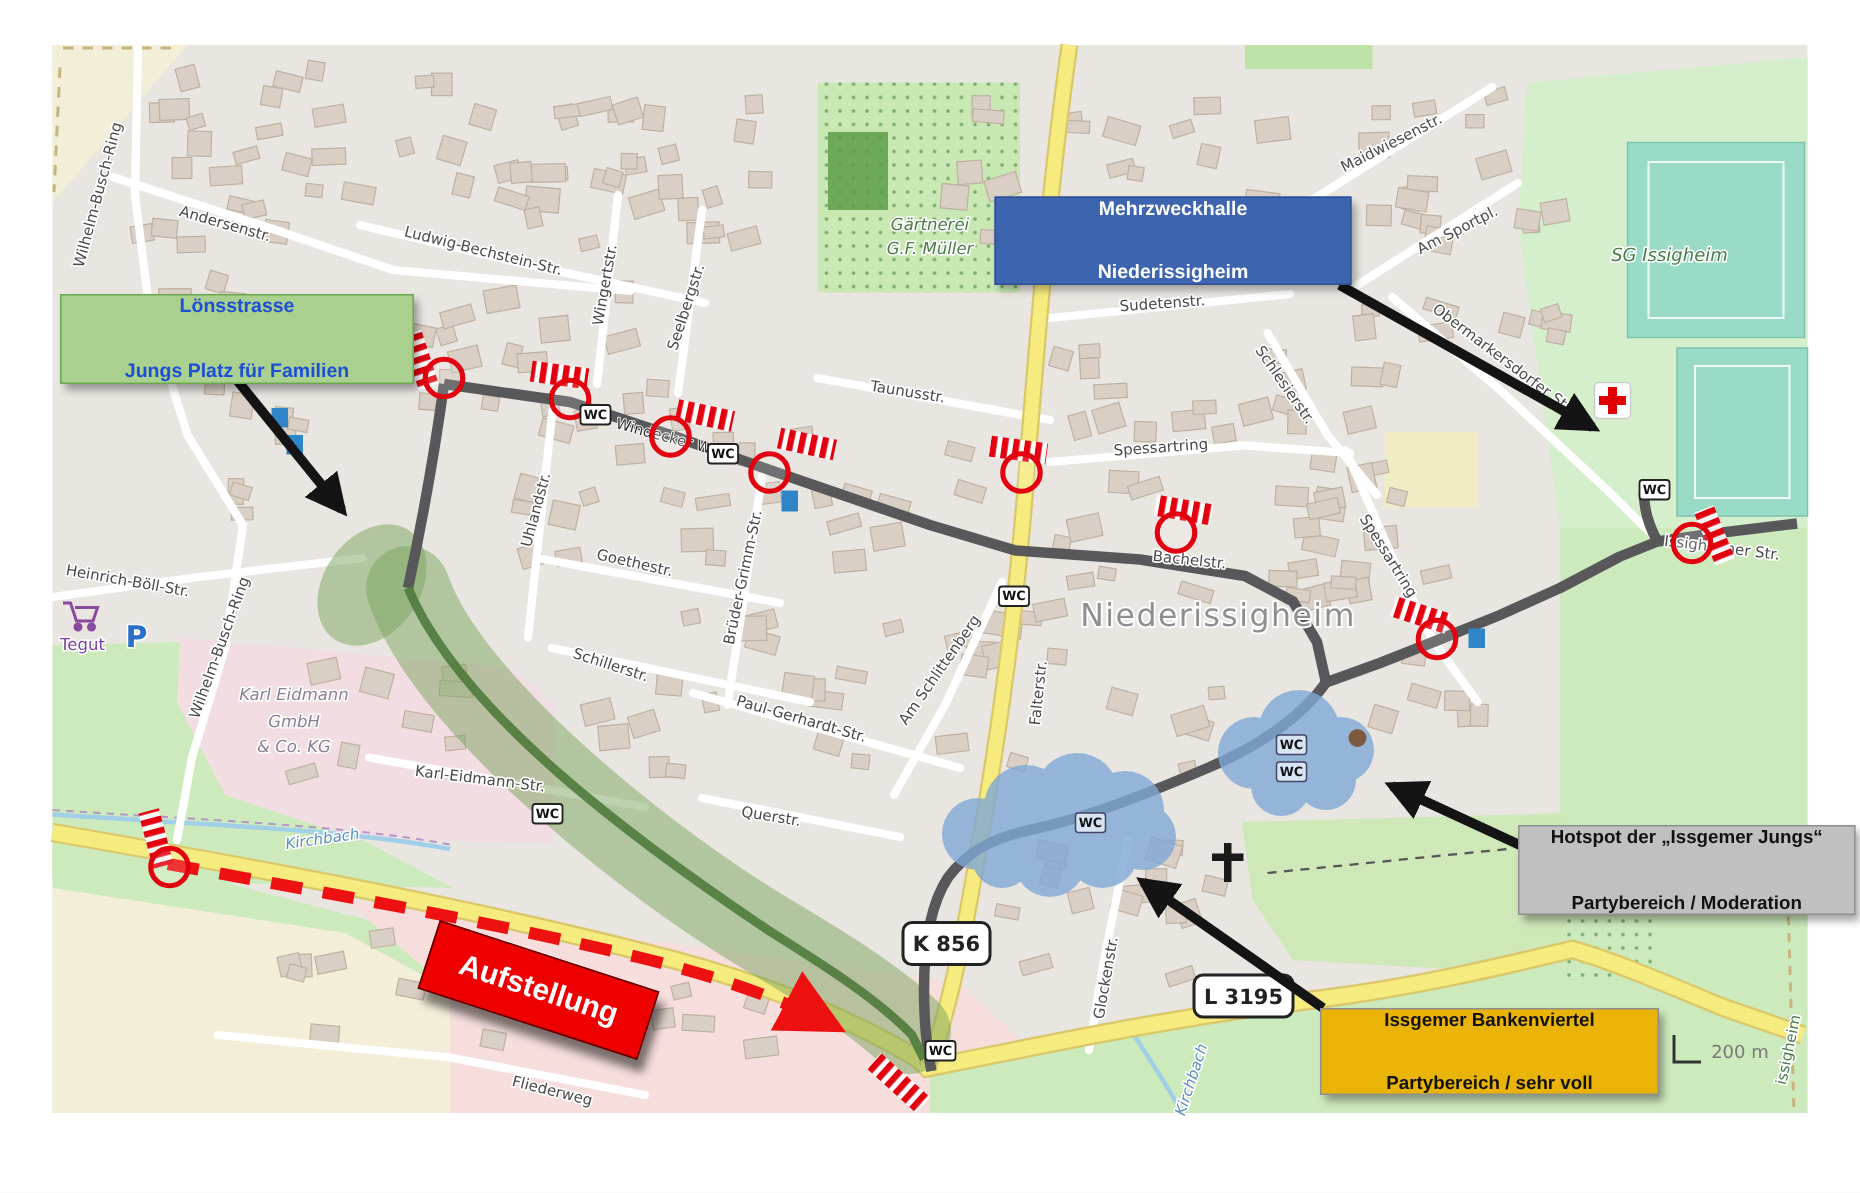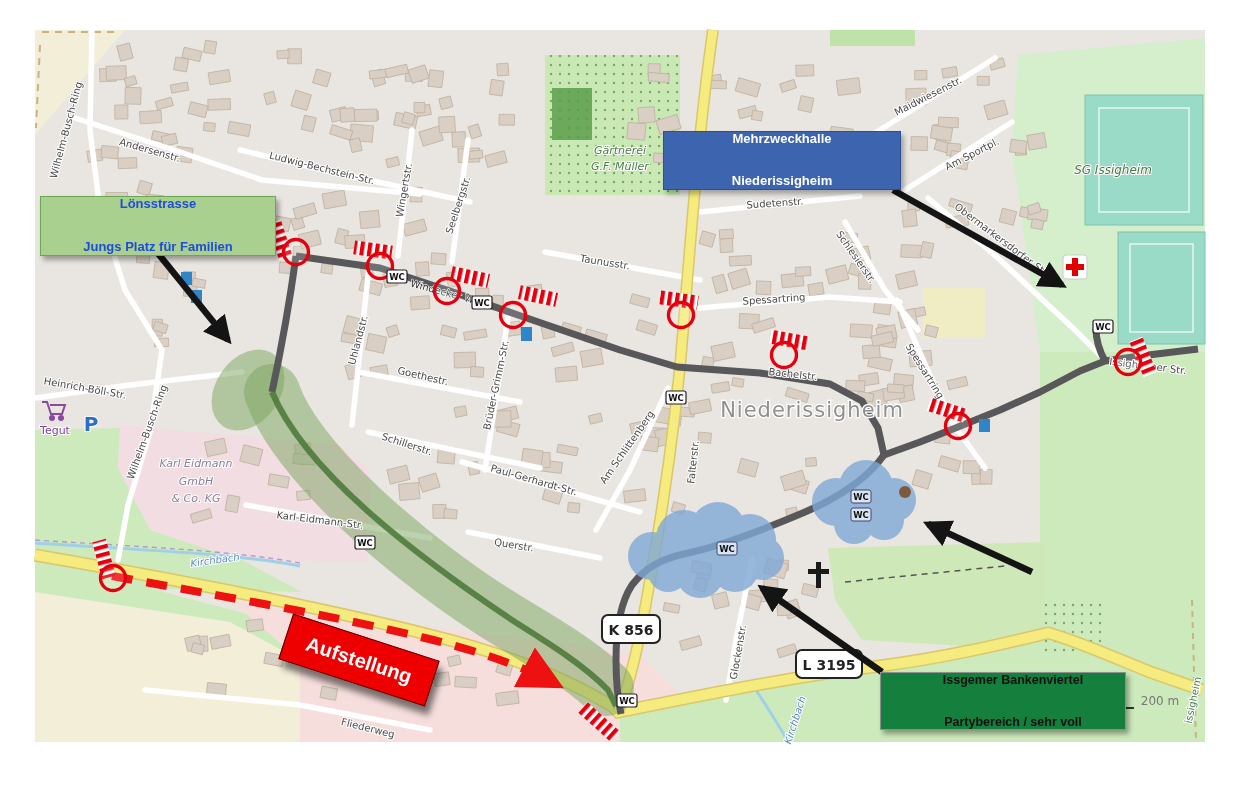--- a/index.html
+++ b/index.html
@@ -8,22 +8,22 @@
   #mapsvg{position:absolute;left:0;top:0;}
   .callout{position:absolute;display:flex;flex-direction:column;justify-content:space-between;
            text-align:center;font-weight:bold;line-height:1.15;z-index:5;}
   .callout .l1{margin-bottom:7px;}
   .co-green{left:4px;top:196px;width:234px;height:58px;background:#a9d08e;color:#1d4ed8;
             border:1.5px solid #6aa84f;font-size:13px;box-shadow:3px 4px 5px rgba(0,0,0,.35);margin-left:36px;}
   .co-blue{left:663px;top:131px;width:236px;height:57px;background:#3d64ae;color:#fff;
            border:1px solid #2d4f93;font-size:13px;box-shadow:3px 4px 5px rgba(0,0,0,.3);}
   .co-gray1{left:1012px;top:550px;width:223px;height:58px;background:#c0c0c0;color:#111;
             border:1px solid #8f8f8f;font-size:12.5px;box-shadow:3px 4px 5px rgba(0,0,0,.35);}
-  .co-gray2{left:880px;top:672px;width:224px;height:56px;background:#15803d;color:#111;
-            border:1px solid #8f8f8f;font-size:12.5px;box-shadow:3px 4px 5px rgba(0,0,0,.35);padding-left:20px;}
+  .co-gray2{left:880px;top:672px;width:224px;height:56px;background:#eab308;color:#111;
+            border:1px solid #8f8f8f;font-size:12.5px;box-shadow:3px 4px 5px rgba(0,0,0,.35);}
   .co-red{left:282px;top:636px;width:152px;height:46px;background:#ee0000;color:#fff;
           border:1px solid #5a0000;font-size:20px;transform:rotate(18deg);
           box-shadow:6px 7px 6px rgba(0,0,0,.5);justify-content:center;}
   text{font-family:"DejaVu Sans",sans-serif;}
   .st{fill:#4a4a4a;font-size:10px;paint-order:stroke;stroke:#ffffff;stroke-width:2.2px;
       stroke-linejoin:round;text-anchor:middle;dominant-baseline:central;}
   .poi{paint-order:stroke;stroke:#ffffff;stroke-width:2px;text-anchor:middle;dominant-baseline:central;}
   .wcT{font-size:8.5px;font-weight:bold;fill:#111;text-anchor:middle;dominant-baseline:central;}
   .shieldT{font-size:14px;font-weight:bold;fill:#222;text-anchor:middle;dominant-baseline:central;}
 </style>
@@ -621,20 +621,24 @@
 </svg>
 
 <div class="callout co-green">
   <div class="l1">Lönsstrasse</div>
   <div>Jungs Platz für Familien</div>
 </div>
 <div class="callout co-blue">
   <div class="l1">Mehrzweckhalle</div>
   <div>Niederissigheim</div>
 </div>
+<div class="callout co-gray1">
+  <div class="l1">Hotspot der „Issgemer Jungs“</div>
+  <div>Partybereich / Moderation</div>
+</div>
 <div class="callout co-gray2">
   <div class="l1">Issgemer Bankenviertel</div>
   <div>Partybereich / sehr voll</div>
 </div>
 <div class="callout co-red">
   <div>Aufstellung</div>
 </div>
 
 </div>
 

